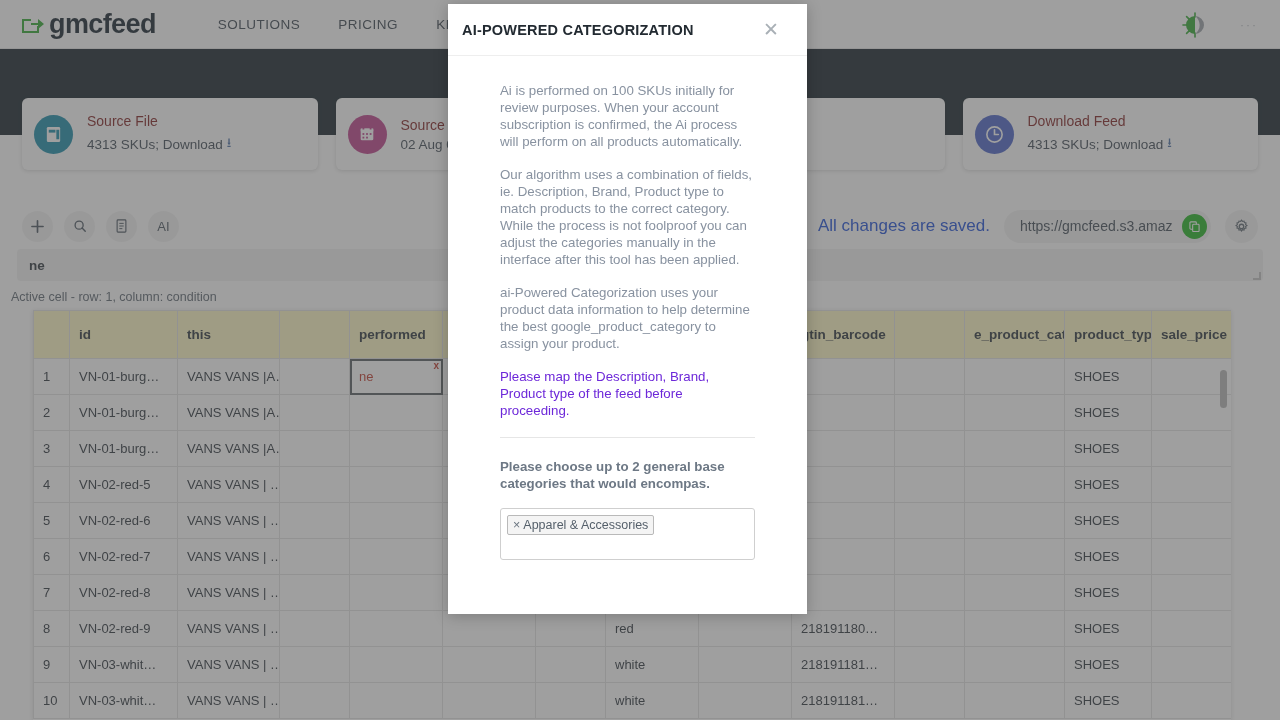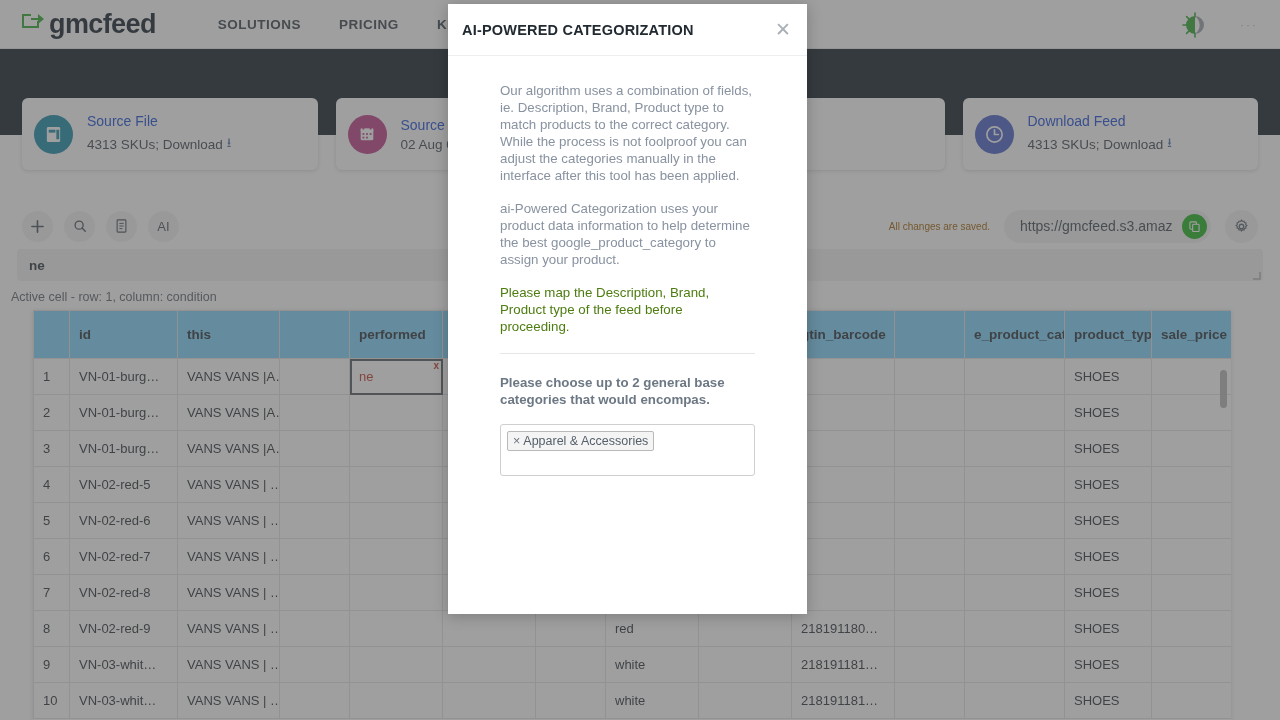--- a/index.html
+++ b/index.html
@@ -30,39 +30,38 @@
 
   
   .navbar {
     position: absolute; top: 0; left: 0;
     width: 1280px; height: 49px;
     background: #ffffff;
     border-bottom: 1px solid #e8e8e8;
     display: flex; align-items: center;
   }
   .brand {
-    display: flex; 
+    display: flex; align-items: center;
     margin-left: 20px;
   }
   .brand-icon {
     width: 24px; height: 21px;
     position: relative;
     margin-right: 5px;
   }
   .brand-text {
     font-size: 27px;
     font-weight: 700;
     color: #13202b;
     letter-spacing: -0.6px;
   }
   .nav-links {
     display: flex; align-items: center;
     margin-left: 62px;
     gap: 38px;
-    font-weight: bold;
   }
   .nav-link {
     font-size: 13.5px;
     color: #3a4550;
     letter-spacing: 0.5px;
     cursor: pointer;
   }
   .nav-right {
     position: absolute;
     right: 0; top: 0; height: 49px;
@@ -99,21 +98,21 @@
   }
   .card-icon {
     width: 39px; height: 39px;
     border-radius: 50%;
     display: flex; align-items: center; justify-content: center;
     flex: 0 0 39px;
     color: #fff;
   }
   .card-body { margin-left: 14px; min-width: 0; }
   .card-title {
-    font-size: 14px; color: #1d4ed8; margin-bottom: 4px;
+    font-size: 14px; color: #7f1d1d; margin-bottom: 4px;
     white-space: nowrap;
   }
   .card-sub {
     font-size: 13.5px; color: #3f4a55;
     white-space: nowrap;
     display: flex; align-items: center; gap: 4px;
   }
   .dl-icon { color: #4a6fa5; font-size: 13px; }
 
   
@@ -129,21 +128,21 @@
     background: #f2f2f2;
     display: flex; align-items: center; justify-content: center;
     color: #4a5560; font-size: 13px;
     cursor: pointer;
     border: none;
   }
   .tb-right {
     margin-left: auto;
     display: flex; align-items: center; gap: 14px;
   }
-  .saved-text { font-size: 10px; color: #a16207; }
+  .saved-text { font-size: 17px; color: #1d4ed8; }
   .url-pill {
     height: 33px;
     background: #f2f2f2;
     border-radius: 17px;
     display: flex; align-items: center;
     padding: 0 4px 0 16px;
     gap: 10px;
   }
   .url-text {
     font-size: 14px; color: #3f4a55;
@@ -207,21 +206,21 @@
     color: #2b333b;
     text-align: left;
     overflow: hidden;
     white-space: nowrap;
   }
   table.sheet thead th {
     height: 48px;
     font-weight: 700;
     font-size: 13.5px;
     vertical-align: middle;
-    background: #7dd3fc;
+    background: #fef9c3;
   }
   td.rownum {
     text-align: center; color: #333; font-size: 12.5px; padding: 0;
   }
   .cell-id { color: #2c5fa8; }
   .cell-title { color: #c4501b; }
   .active-cell {
     position: relative;
     outline: 2px solid #555b60;
     outline-offset: -2px;
@@ -244,21 +243,21 @@
     left: 448px; top: 4px;
     width: 359px; height: 610px;
     background: #ffffff;
     z-index: 100;
     box-shadow: 0 2px 14px rgba(0,0,0,0.22);
     display: flex; flex-direction: column;
   }
   .modal-head {
     height: 52px;
     display: flex; align-items: center;
-    padding: 0 16px 0 14px;
+    padding: 0 28px 0 14px;
     border-bottom: 1px solid #eeeeee;
     flex: 0 0 52px;
   }
   .modal-title {
     font-size: 14.5px; font-weight: 700; color: #222a31;
     letter-spacing: 0.2px;
   }
   .modal-close {
     margin-left: auto;
     font-size: 19px; color: #a9b0b6;
@@ -268,21 +267,21 @@
   .modal-body {
     padding: 26px 52px 0 52px;
     flex: 1 1 auto;
   }
   .m-p {
     font-size: 13.3px;
     line-height: 17px;
     color: #8892a0;
     margin: 0 0 16px 0;
   }
-  .m-p.warn { color: #4d7c0f; margin-bottom: 18px; }
+  .m-p.warn { color: #6d28d9; margin-bottom: 18px; }
   .m-hr {
     border: none; border-top: 1px solid #e6e6e6;
     margin: 2px 0 20px 0;
   }
   .m-label {
     font-size: 13.3px; line-height: 17px;
     color: #6d7885; font-weight: 700;
     margin: 0 0 16px 0;
   }
   .tag-box {
@@ -678,20 +677,21 @@
 
     <div id="dimmer"></div>
   </div>
 
   <div id="modal">
     <div class="modal-head">
       <span class="modal-title">AI-POWERED CATEGORIZATION</span>
       <span class="modal-close">✕</span>
     </div>
     <div class="modal-body">
+      <p class="m-p">Ai is performed on 100 SKUs initially for review purposes. When your account subscription is confirmed, the Ai process will perform on all products automatically.</p>
       <p class="m-p">Our algorithm uses a combination of fields, ie. Description, Brand, Product type to match products to the correct category. While the process is not foolproof you can adjust the categories manually in the interface after this tool has been applied.</p>
       <p class="m-p">ai-Powered Categorization uses your product data information to help determine the best google_product_category to assign your product.</p>
       <p class="m-p warn">Please map the Description, Brand, Product type of the feed before proceeding.</p>
       <hr class="m-hr">
       <p class="m-label">Please choose up to 2 general base categories that would encompas.</p>
       <div class="tag-box">
         <span class="tag">
           <span class="tag-x">×</span>
           <span>Apparel &amp; Accessories</span>
         </span>

